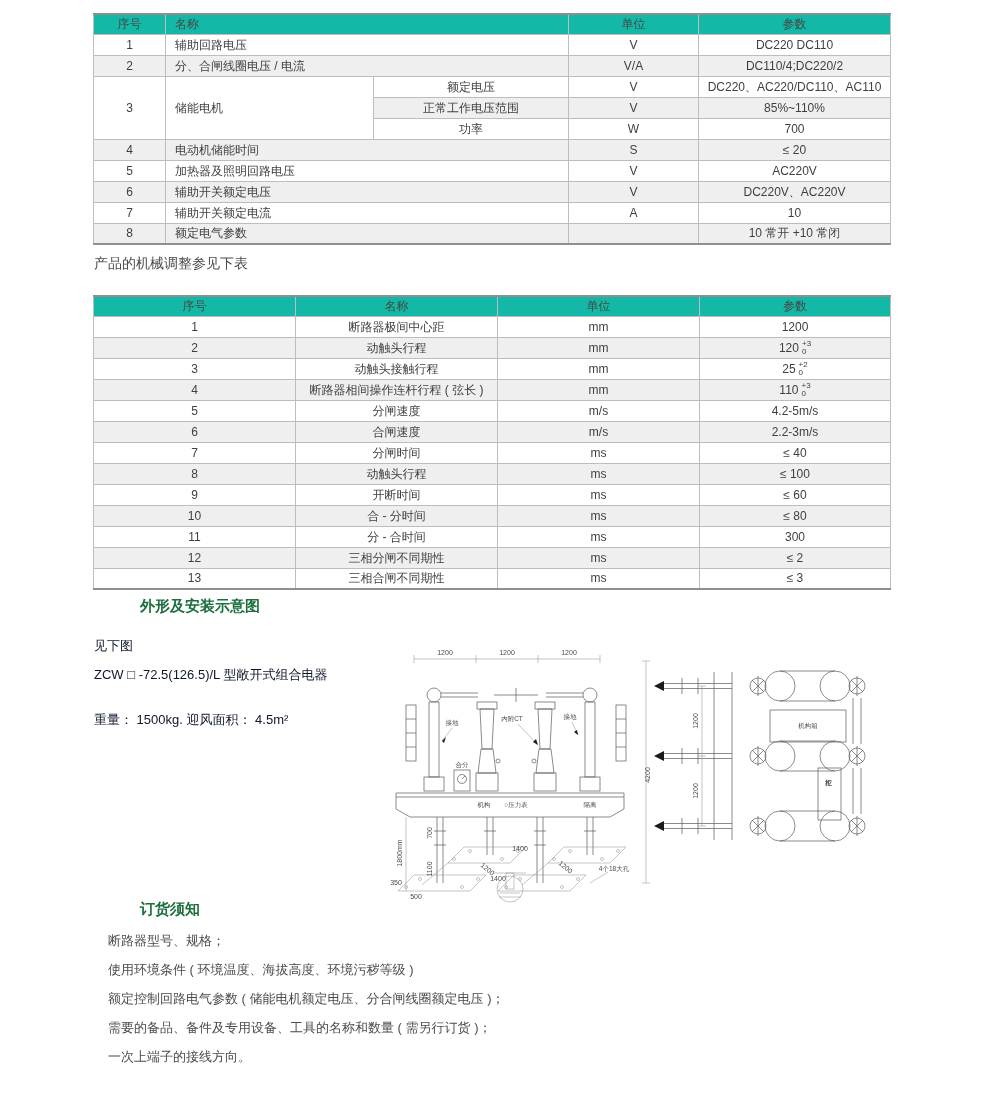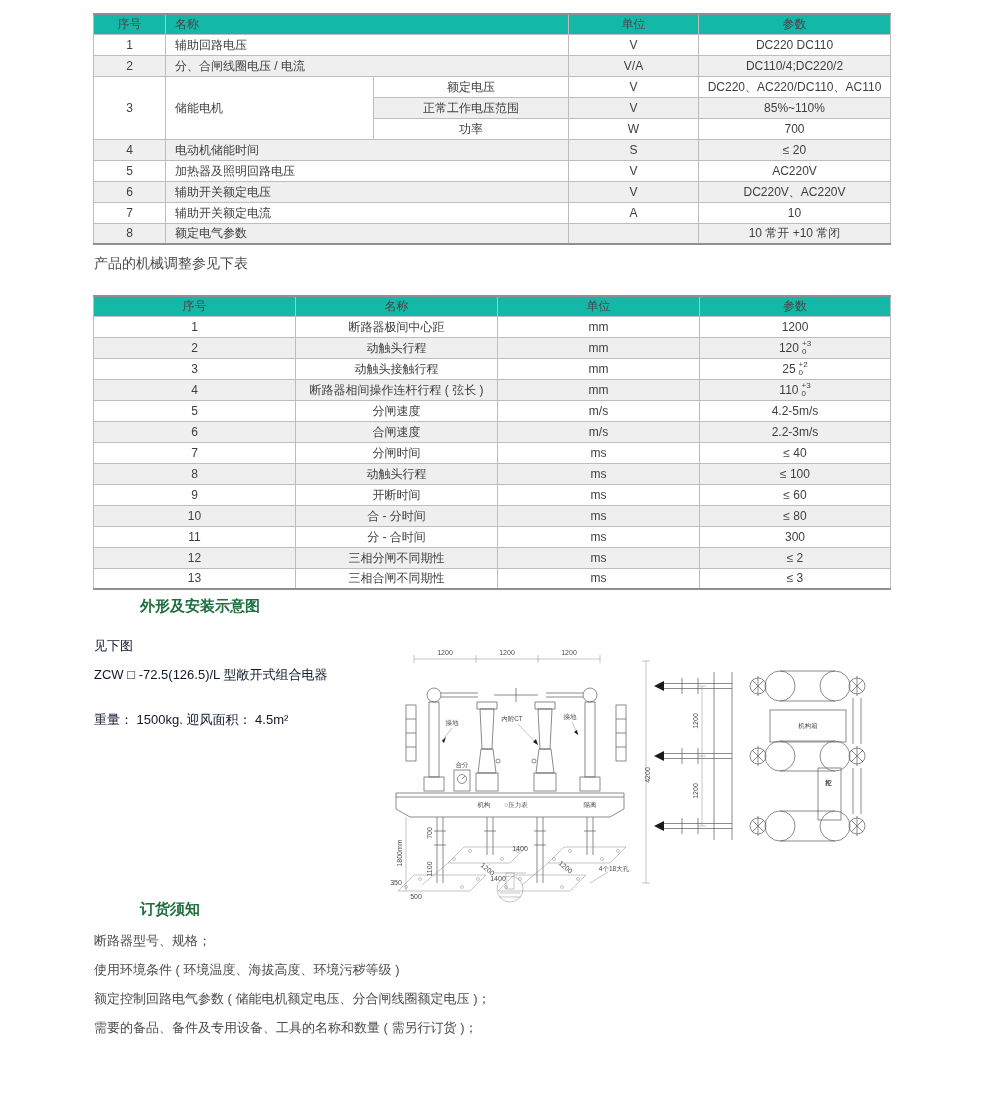--- a/index.html
+++ b/index.html
@@ -438,18 +438,19 @@
   </g>
 
   <rect class="ln" x="118" y="52" width="76" height="32"></rect>
   <text class="lbl" x="156" y="70" text-anchor="middle">机构箱</text>
 
   <rect class="ln" x="166" y="110" width="23" height="52"></rect>
   <text class="lbl" x="177" y="116" writing-mode="tb">汇控柜</text>
 </svg>
 
 <div class="abs sec-title" style="left:93px; top:900px;">订货须知</div>
-<div class="abs order-list" style="left:94px; top:926px;" id="order-list">
+<div class="abs order-list" style="left:108px; top:926px;" id="order-list">
     <div>断路器型号、规格；</div>
     <div>使用环境条件 ( 环境温度、海拔高度、环境污秽等级 )</div>
     <div>额定控制回路电气参数 ( 储能电机额定电压、分合闸线圈额定电压 )；</div>
     <div>需要的备品、备件及专用设备、工具的名称和数量 ( 需另行订货 )；</div>
+    <div>一次上端子的接线方向。</div>
   </div>
 
 </body></html>

